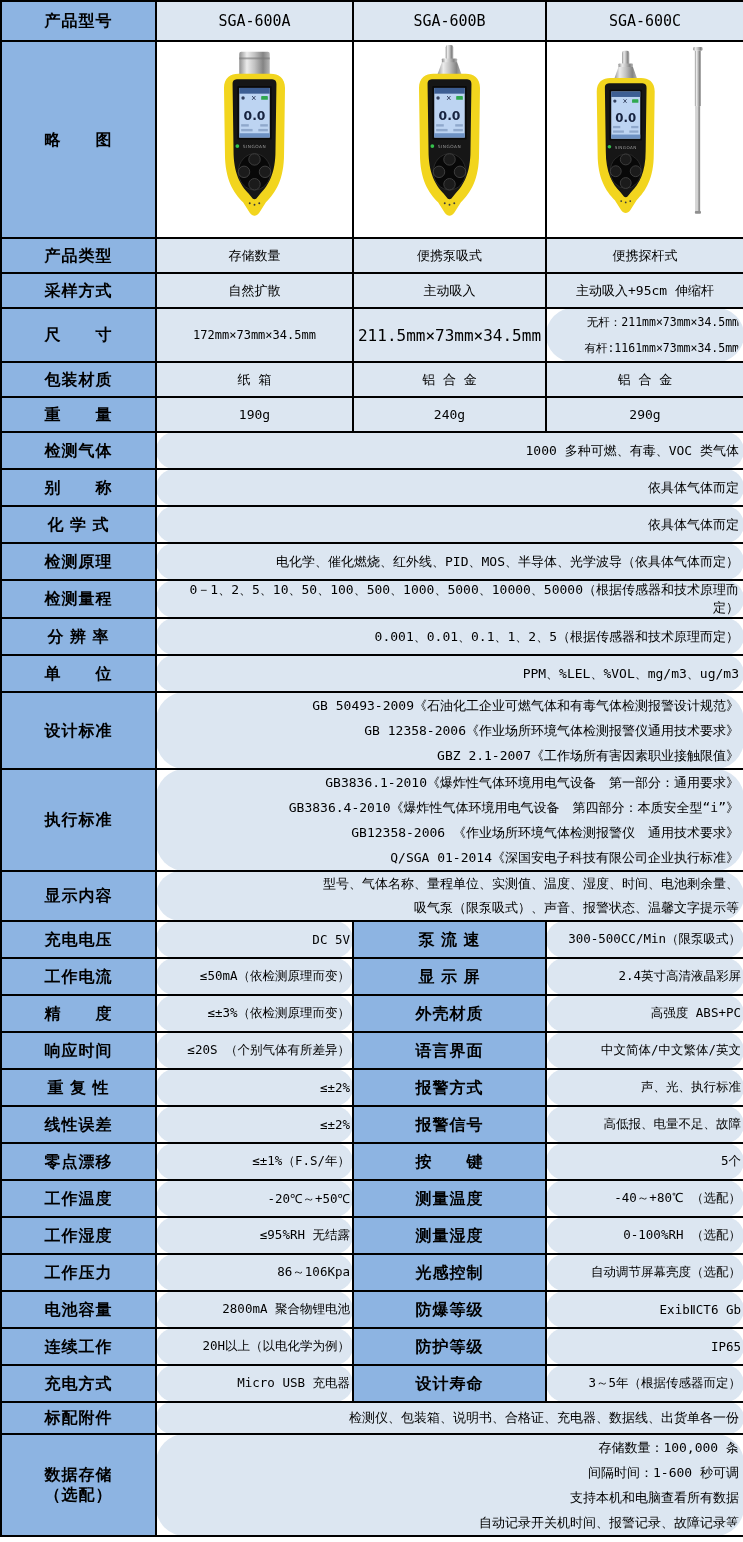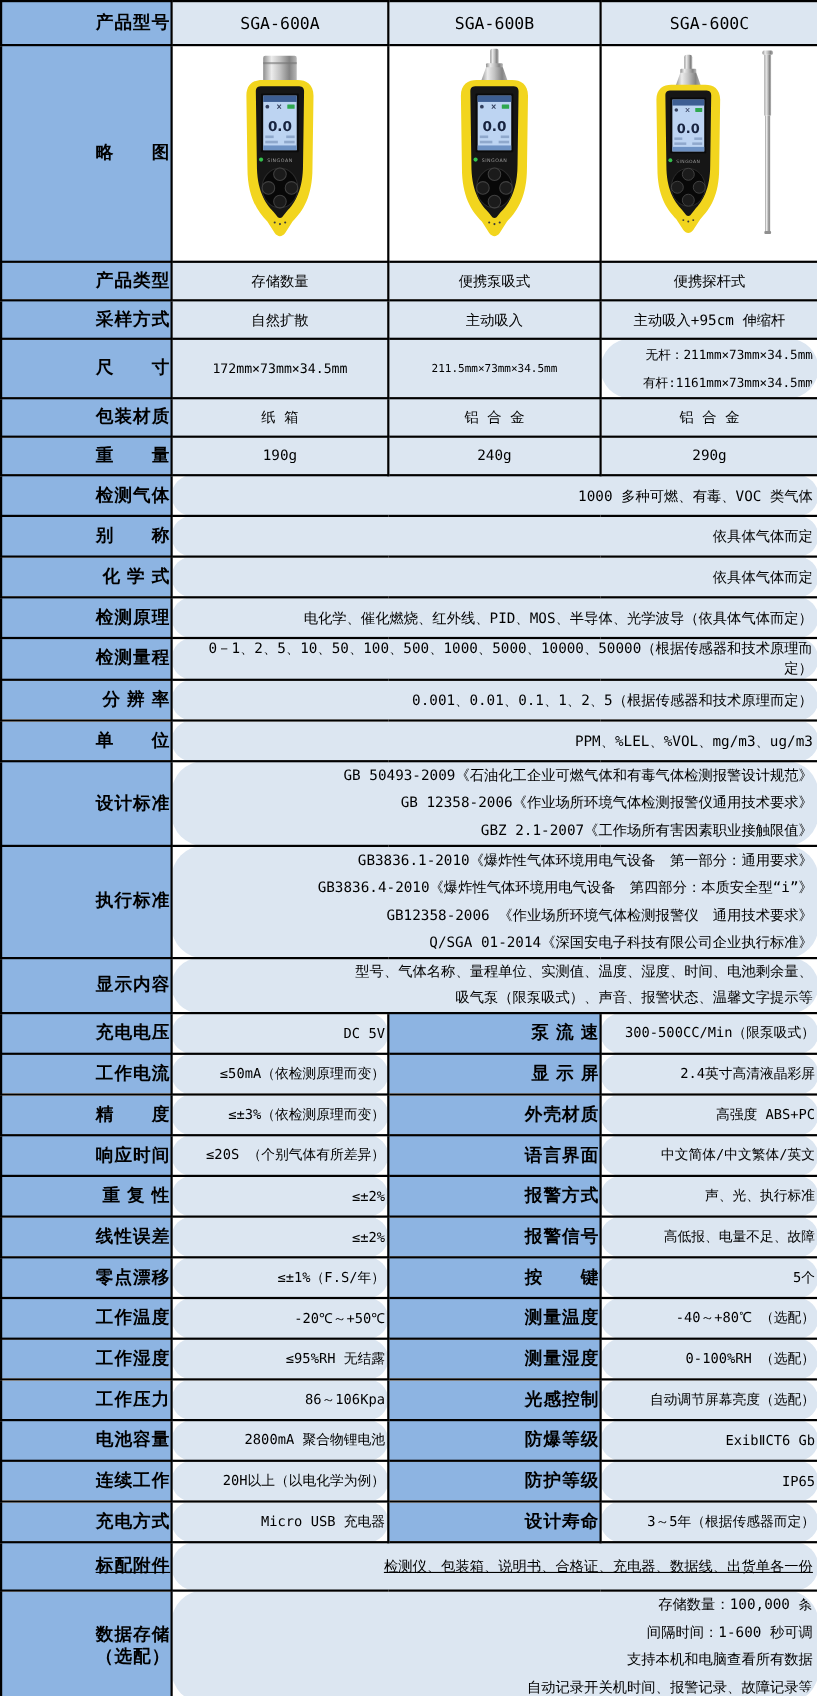--- a/index.html
+++ b/index.html
@@ -1,40 +1,40 @@
 <!DOCTYPE html>
 <html><head>
 <meta charset="utf-8">
 <style>
   html,body { margin:0; padding:0; background:#fff; }
   body { width:743px; font-family:"Liberation Sans", sans-serif; }
   table.spec { border-collapse:collapse; table-layout:fixed; width:743px; background:#fff; }
   th, td { border:2px solid #000; padding:0; overflow:hidden; vertical-align:middle; }
   th {
     background:#8DB4E2; color:#000; font-weight:bold; font-size:16px;
-    text-align:right; letter-spacing:1px; white-space:pre-line; line-height:1.25;margin-left:32px;
+    text-align:center; letter-spacing:1px; white-space:pre-line; line-height:1.25;margin-left:32px;
   }
   td.val { background:#DCE6F1; color:#000000; font-family:"DejaVu Sans Mono", monospace; font-size:13px; white-space:pre-line; }
   td.c { text-align:center; }
   td.l { text-align:right; padding-left:9px; padding-right:4px;border-radius:29px; }
   td.pv { padding-left:7px; padding-right:2px; font-size:12.5px;margin-left:44px; }
   td.small { font-size:11.5px; padding-left:4px; line-height:26px; }
   td.lines { line-height:25px; }
   td.lines2 { line-height:24px; }
   td.img-cell { background:#fff; text-align:center; vertical-align:middle; }
   tr.r-head { height:40px; }
   tr.r-sketch { height:197px; }
   tr.r-std { height:35px; }
   tr.r-size { height:52px; }
   tr.r-single { height:37px; }
   tr.r-design { height:75px; }
   tr.r-exec { height:102px; }
   tr.r-display { height:49px; }
   tr.r-pair { height:37px; }
-  tr.r-acc { height:44px;text-decoration:underline; }
+  tr.r-acc { height:32px; }
   tr.r-store { height:102px; }
   td.val.mono15 { font-size:15px; }
   svg text { font-family:"DejaVu Sans", sans-serif; }
 </style>
 </head>
 <body>
 
 <table class="spec">
   <colgroup>
     <col style="width:155px">
@@ -198,21 +198,21 @@
   <tr class="r-std">
     <th>采样方式</th>
     <td class="val c">自然扩散</td>
     <td class="val c">主动吸入</td>
     <td class="val c">主动吸入+95cm 伸缩杆</td>
   </tr>
 
   <tr class="r-size">
     <th>尺　　寸</th>
     <td class="val c" style="font-size:12px">172mm×73mm×34.5mm</td>
-    <td class="val c" style="font-size:10px">211.5mm×73mm×34.5mm</td>
+    <td class="val c" style="font-size:16px">211.5mm×73mm×34.5mm</td>
     <td class="val l small">无杆：211mm×73mm×34.5mm
 有杆:1161mm×73mm×34.5mm</td>
   </tr>
 
   <tr class="r-std">
     <th>包装材质</th>
     <td class="val c">纸 箱</td>
     <td class="val c">铝 合 金</td>
     <td class="val c">铝 合 金</td>
   </tr>

